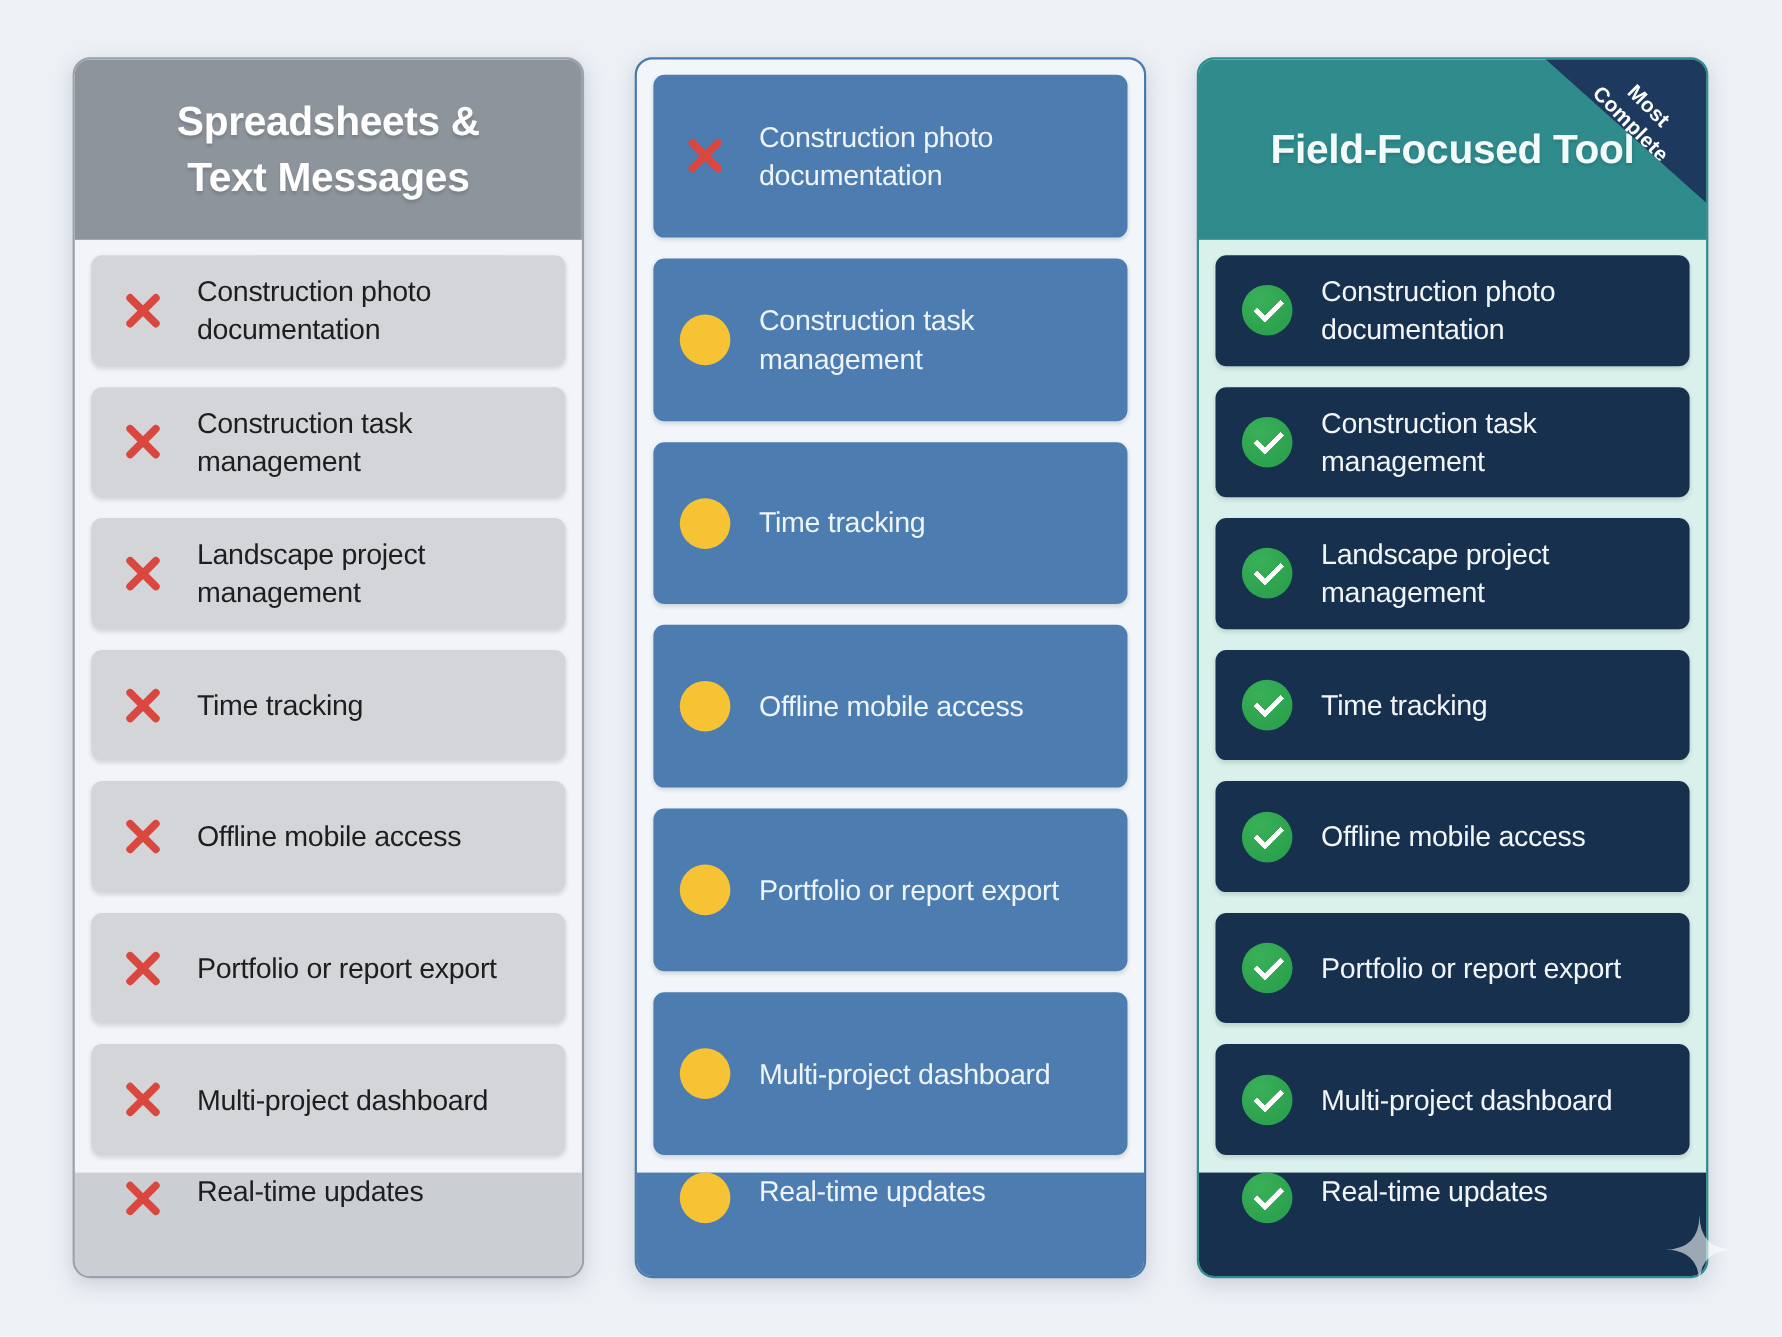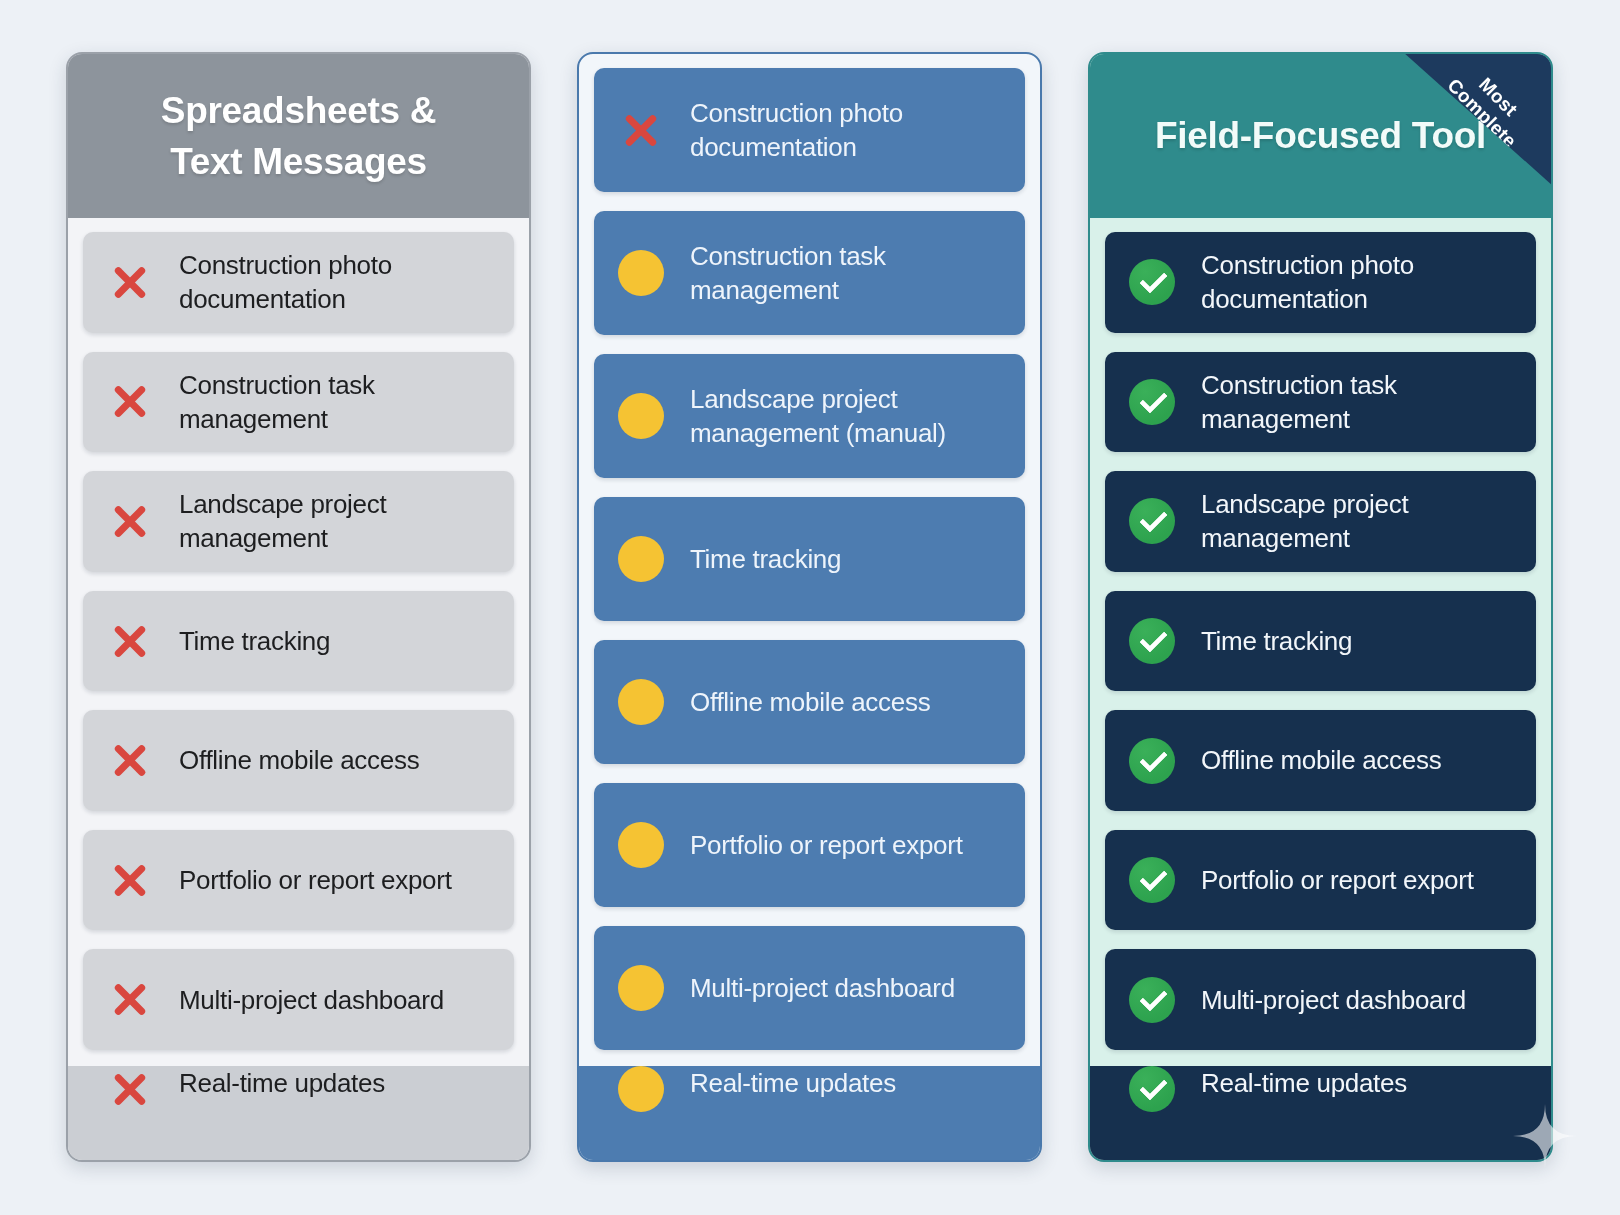--- a/index.html
+++ b/index.html
@@ -198,24 +198,20 @@
         <div class="feature-row">
           <span class="icon icon-cross"></span>
           <span class="feature-label">Construction photo documentation</span>
         </div>
         <div class="feature-row">
           <span class="icon icon-dot"></span>
           <span class="feature-label">Construction task management</span>
         </div>
         <div class="feature-row">
           <span class="icon icon-dot"></span>
-          <span class="feature-label">Landscape project management (manual)</span>
-        </div>
-        <div class="feature-row">
-          <span class="icon icon-dot"></span>
           <span class="feature-label">Time tracking</span>
         </div>
         <div class="feature-row">
           <span class="icon icon-dot"></span>
           <span class="feature-label">Offline mobile access</span>
         </div>
         <div class="feature-row">
           <span class="icon icon-dot"></span>
           <span class="feature-label">Portfolio or report export</span>
         </div>

